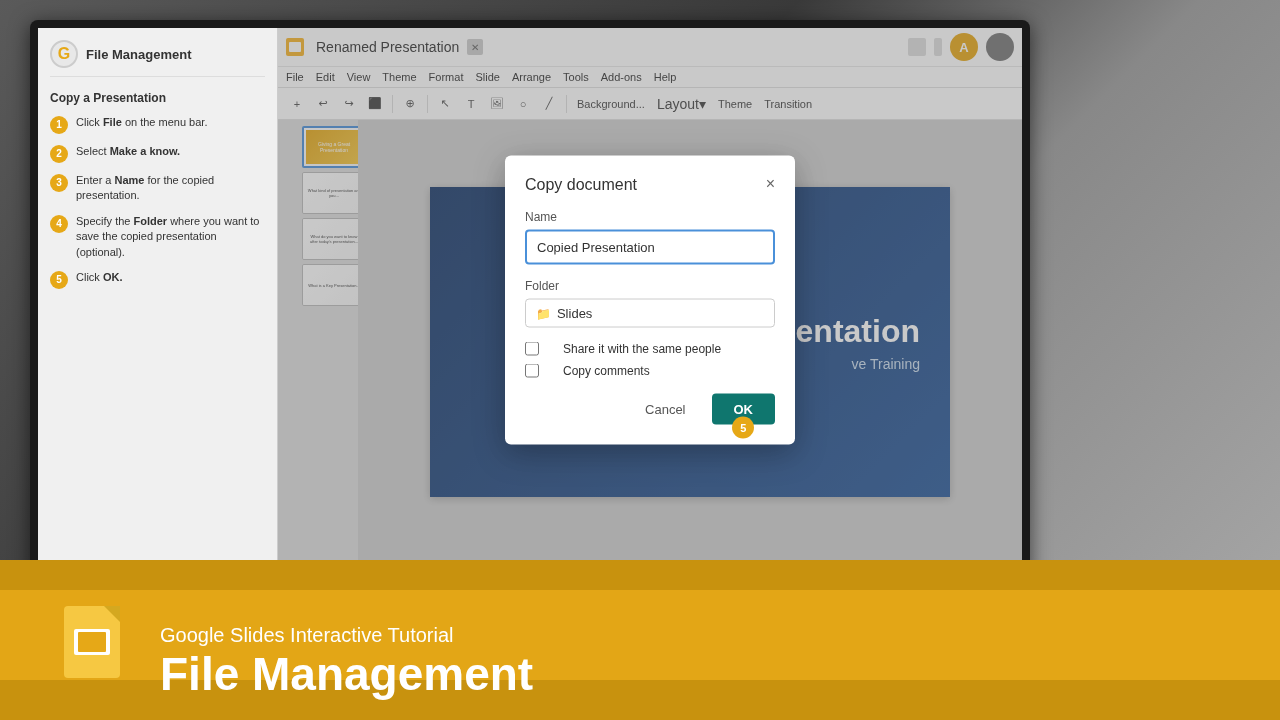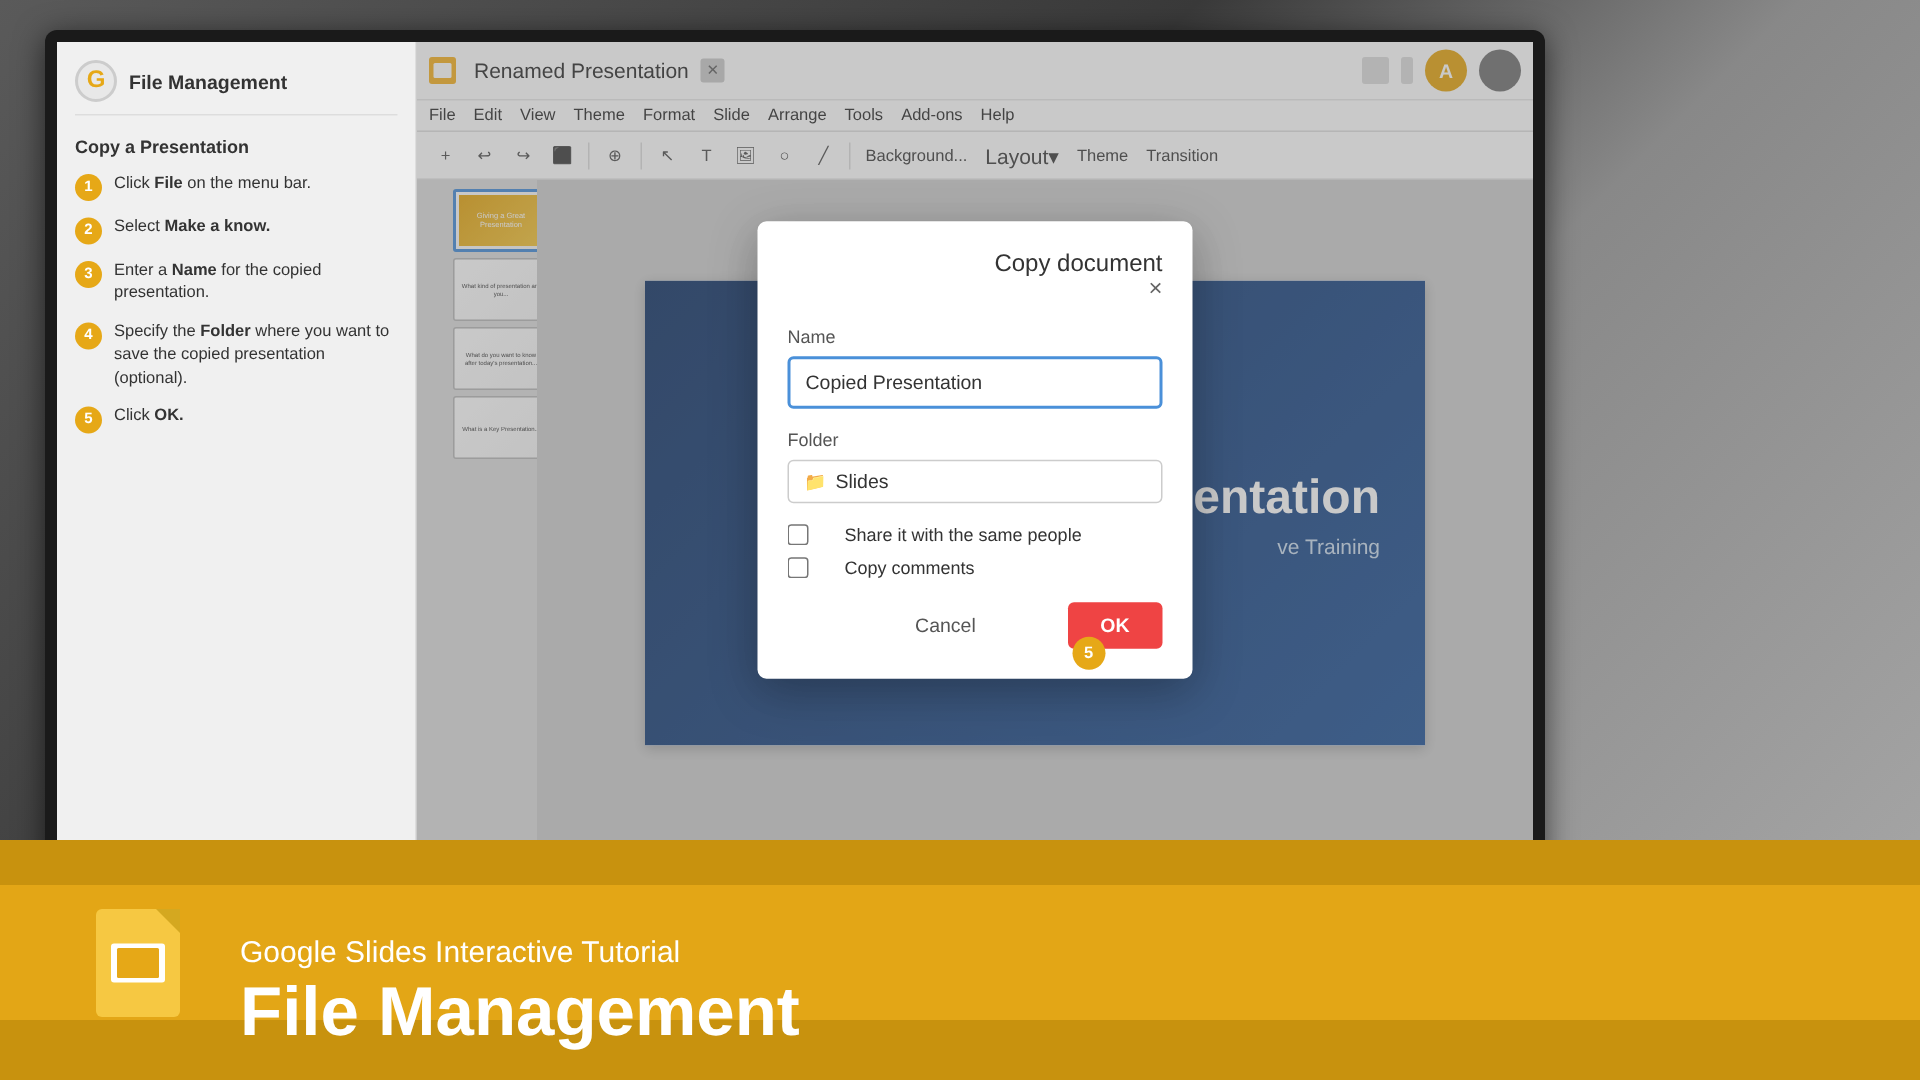--- a/index.html
+++ b/index.html
@@ -310,23 +310,22 @@
       background: white;
       border-radius: 6px;
       box-shadow: 0 8px 32px rgba(0,0,0,0.3);
       z-index: 20;
       padding: 20px;
     }
 
     .dialog-header {
       display: flex;
       justify-content: space-between;
-      align-items: flex-end;
+      align-items: flex-start;
       margin-bottom: 16px;
-      flex-direction: column;
     }
 
     .dialog-title {
       font-size: 16px;
       font-weight: normal;
       color: #333;
     }
 
     .dialog-close {
       font-size: 16px;
@@ -398,27 +397,26 @@
       background: transparent;
       color: #555;
       font-size: 13px;
       cursor: pointer;
       border-radius: 4px;
     }
 
     .btn-ok {
       padding: 8px 22px;
       border: none;
-      background: #ef4444;
+      background: #0f766e;
       color: white;
       font-size: 13px;
       font-weight: bold;
       cursor: pointer;
       border-radius: 4px;
-      margin-left: 35px;
     }
 
     
     .step-bubble {
       position: absolute;
       width: 22px;
       height: 22px;
       background: #e6a817;
       border-radius: 50%;
       display: flex;

